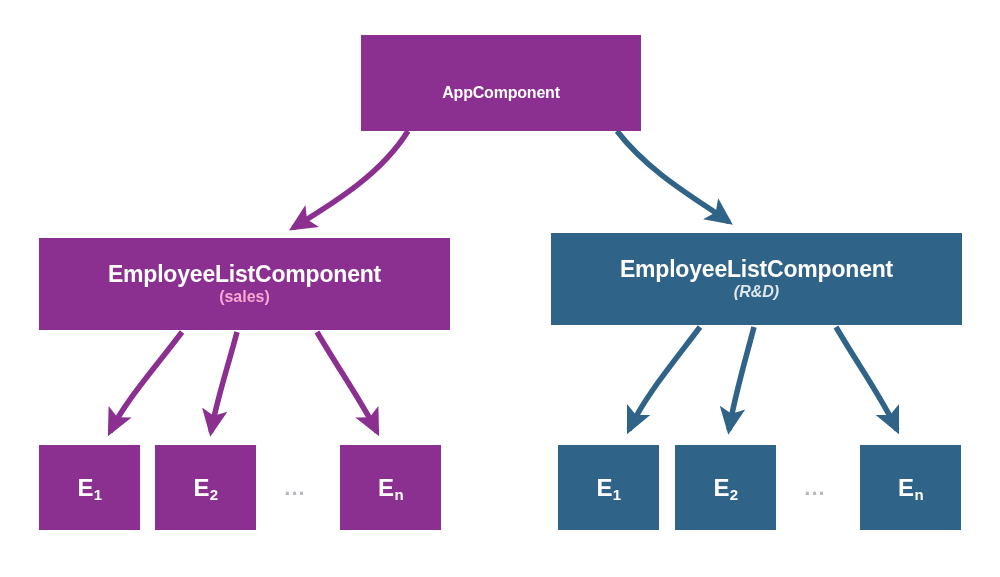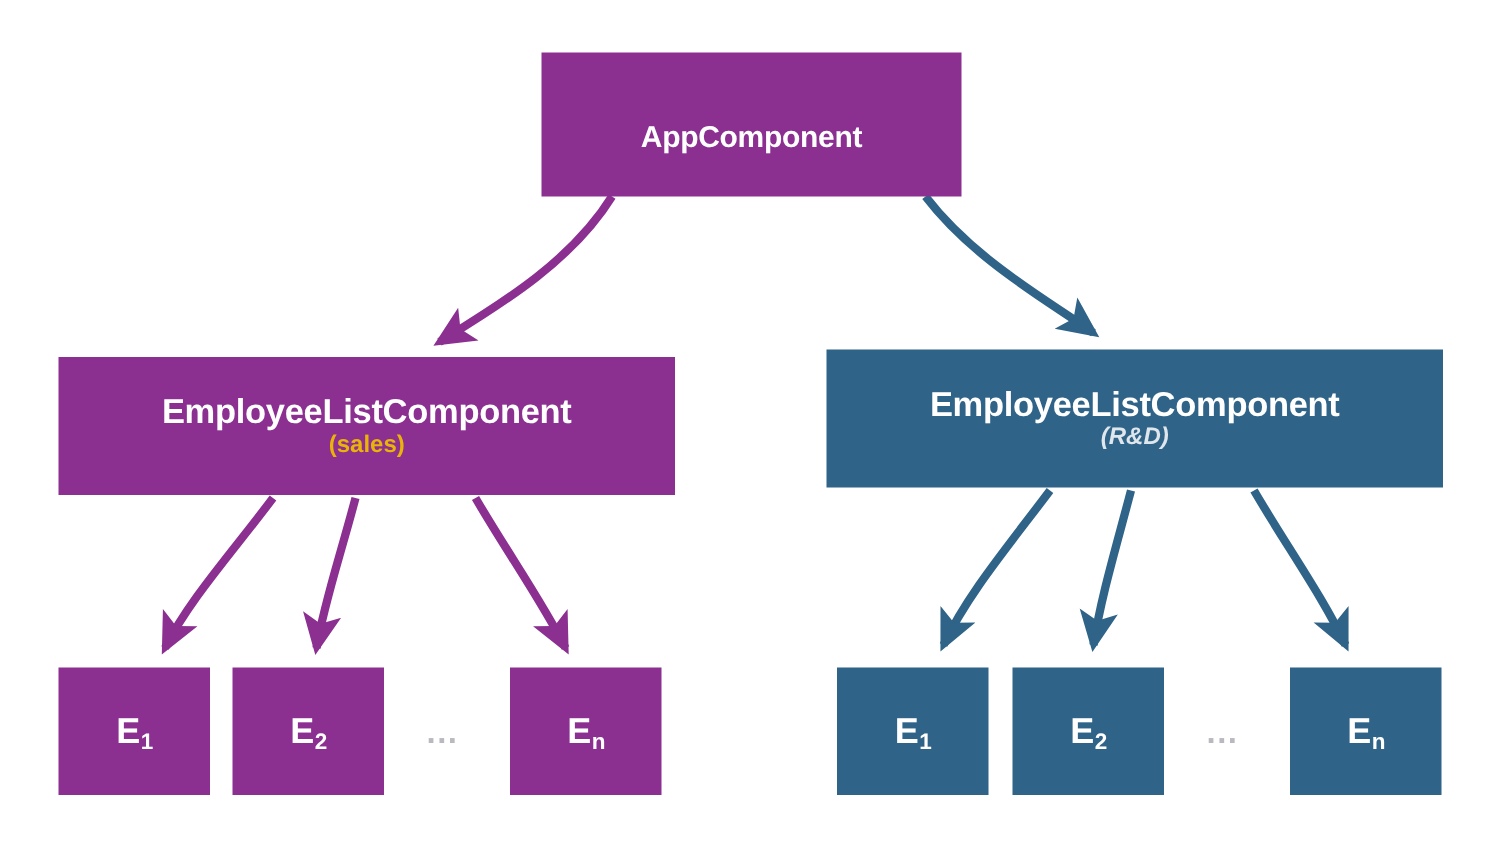--- a/index.html
+++ b/index.html
@@ -33,32 +33,32 @@
     color: #ffffff;
   }
   .node .title {
     font-weight: bold;
     letter-spacing: -0.2px;
     line-height: 1.08;
     white-space: nowrap;
   }
   .node .subtitle {
     font-weight: bold;
-    color: #eab308;
+    color: #f9a8d4;
     line-height: 1.1;
     margin-top: 1px;
     white-space: nowrap;
   }
   .node.blue .subtitle { color: #dfe6ec; font-style: italic; }
 
   #app-component {
     left: 361px; top: 35px;
     width: 280px; height: 96px;
   }
-  #app-component .title { font-size: 20px; margin-top: 19px; }
+  #app-component .title { font-size: 16px; margin-top: 19px; }
 
   #elc-sales {
     left: 39px; top: 238px;
     width: 411px; height: 92px;
   }
   #elc-rnd {
     left: 551px; top: 233px;
     width: 411px; height: 92px;
   }
   #elc-sales .title, #elc-rnd .title { font-size: 23px; }

